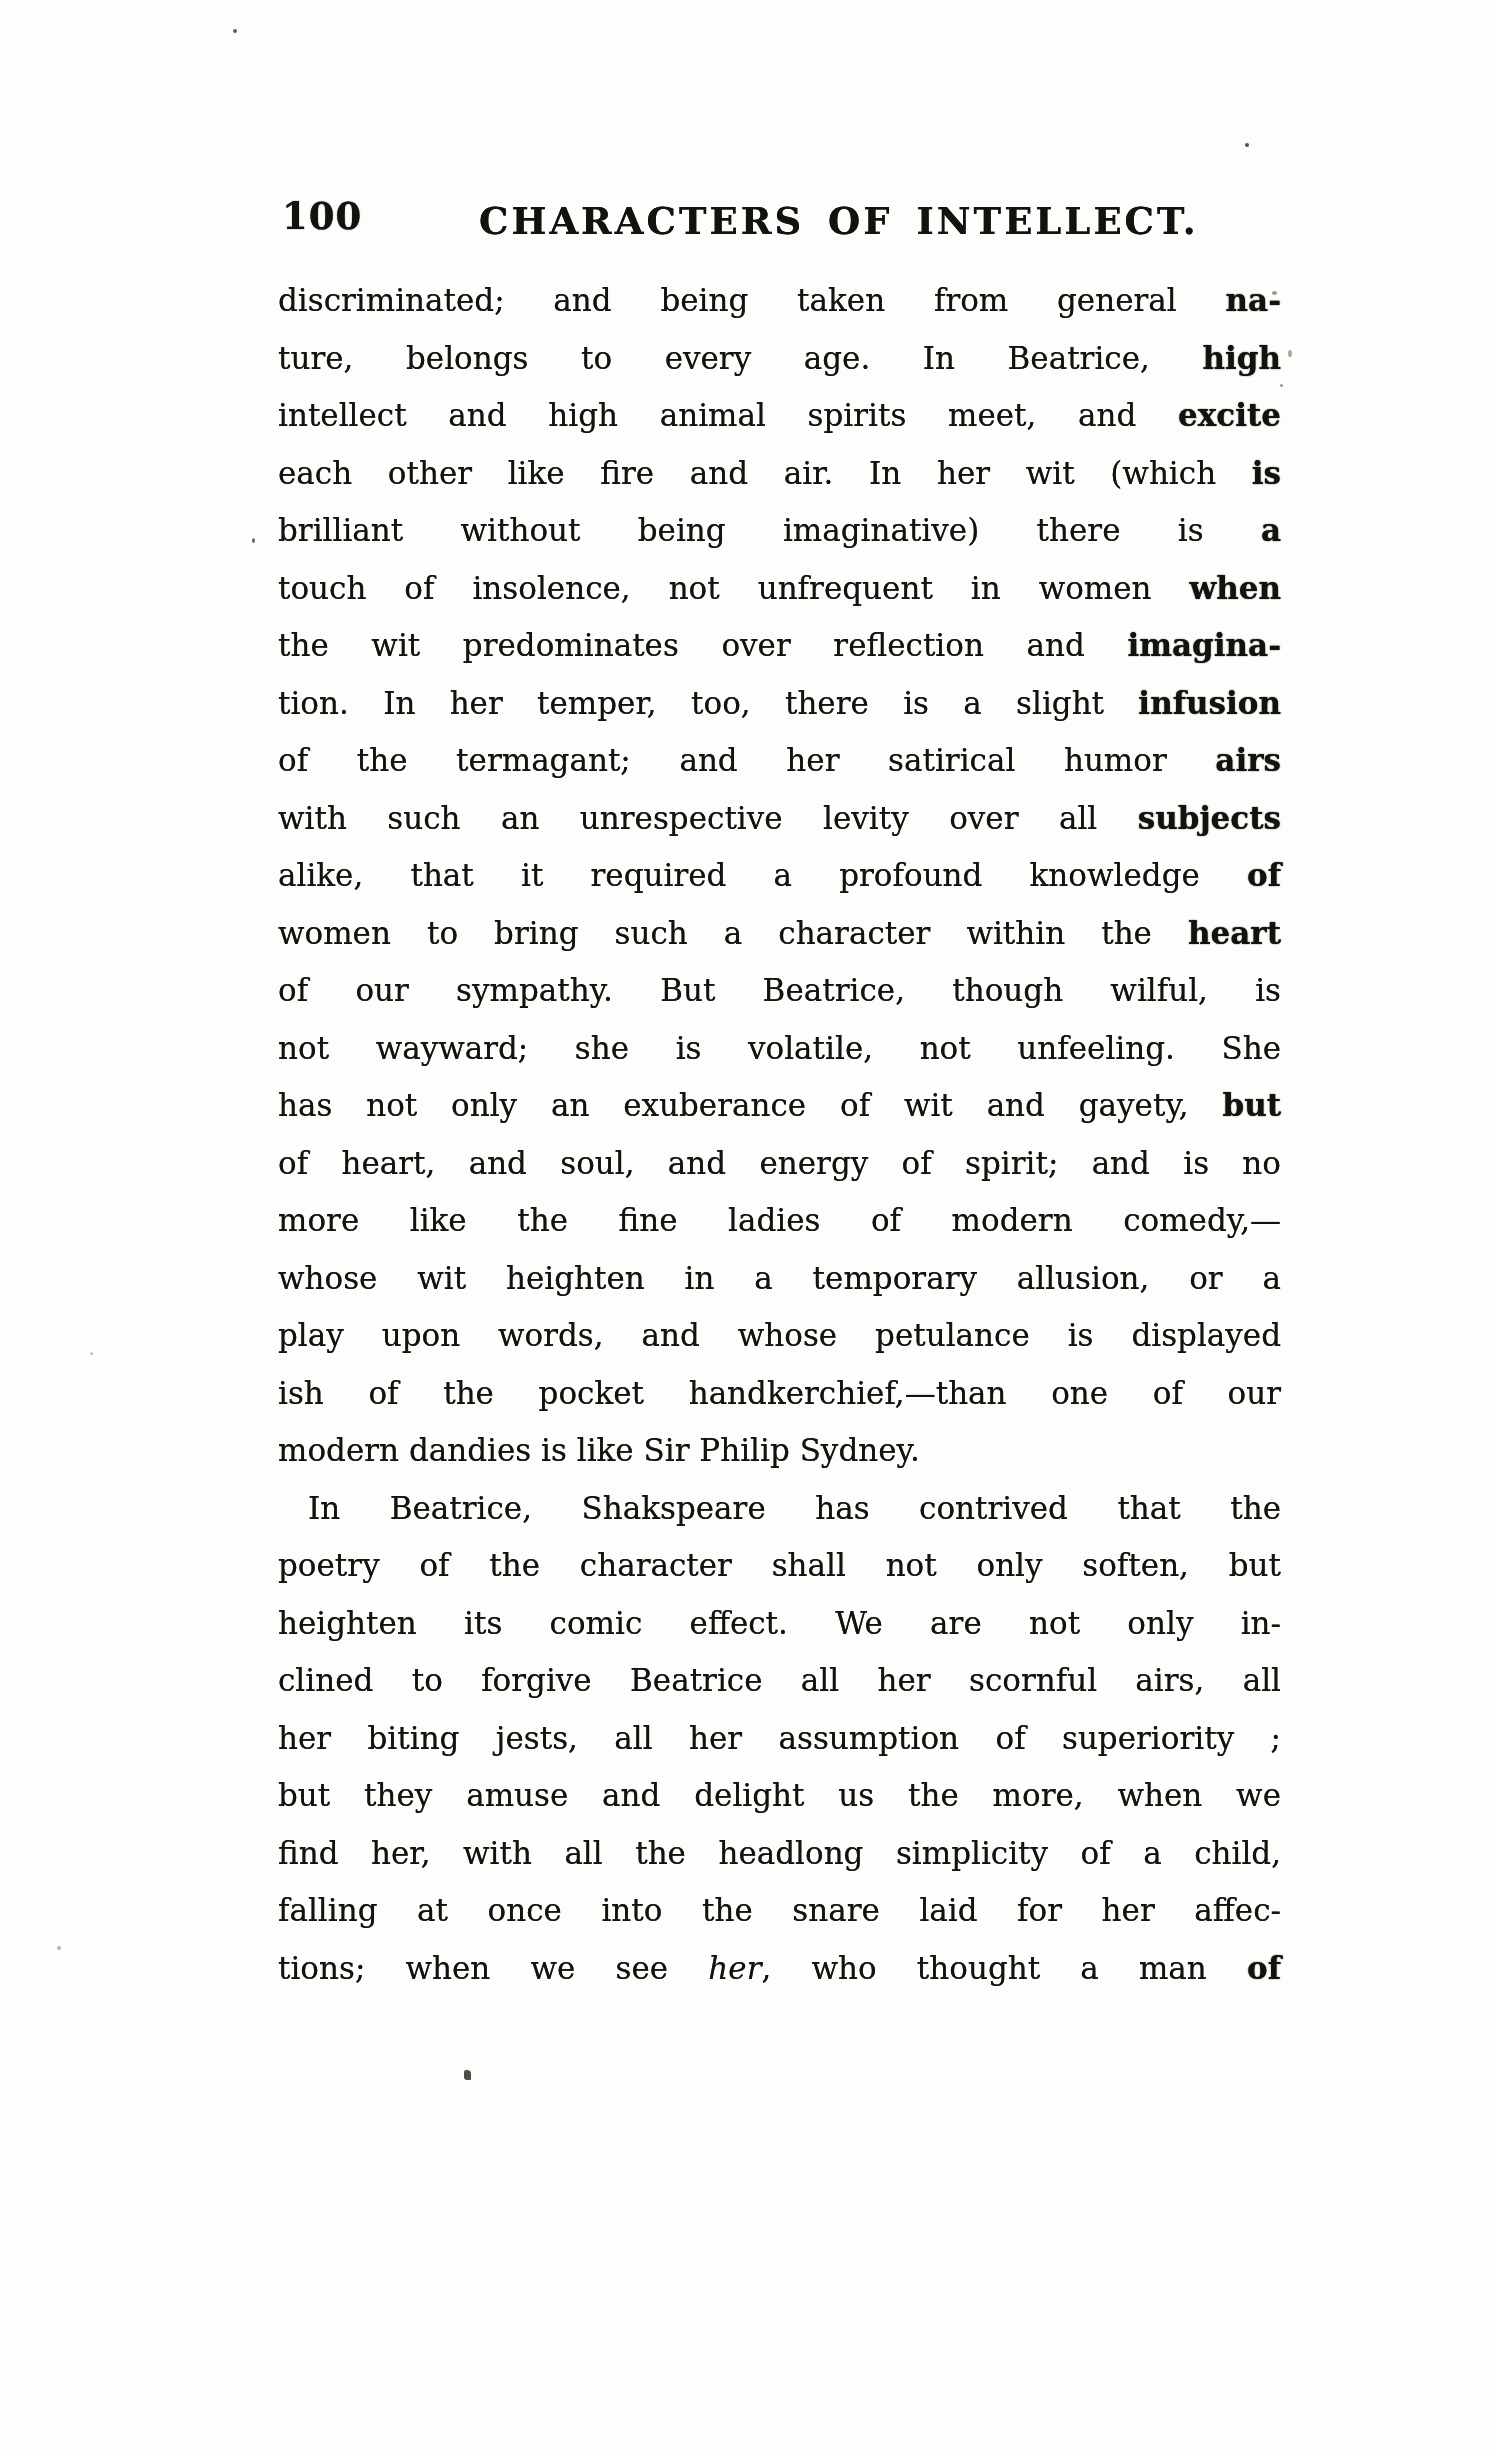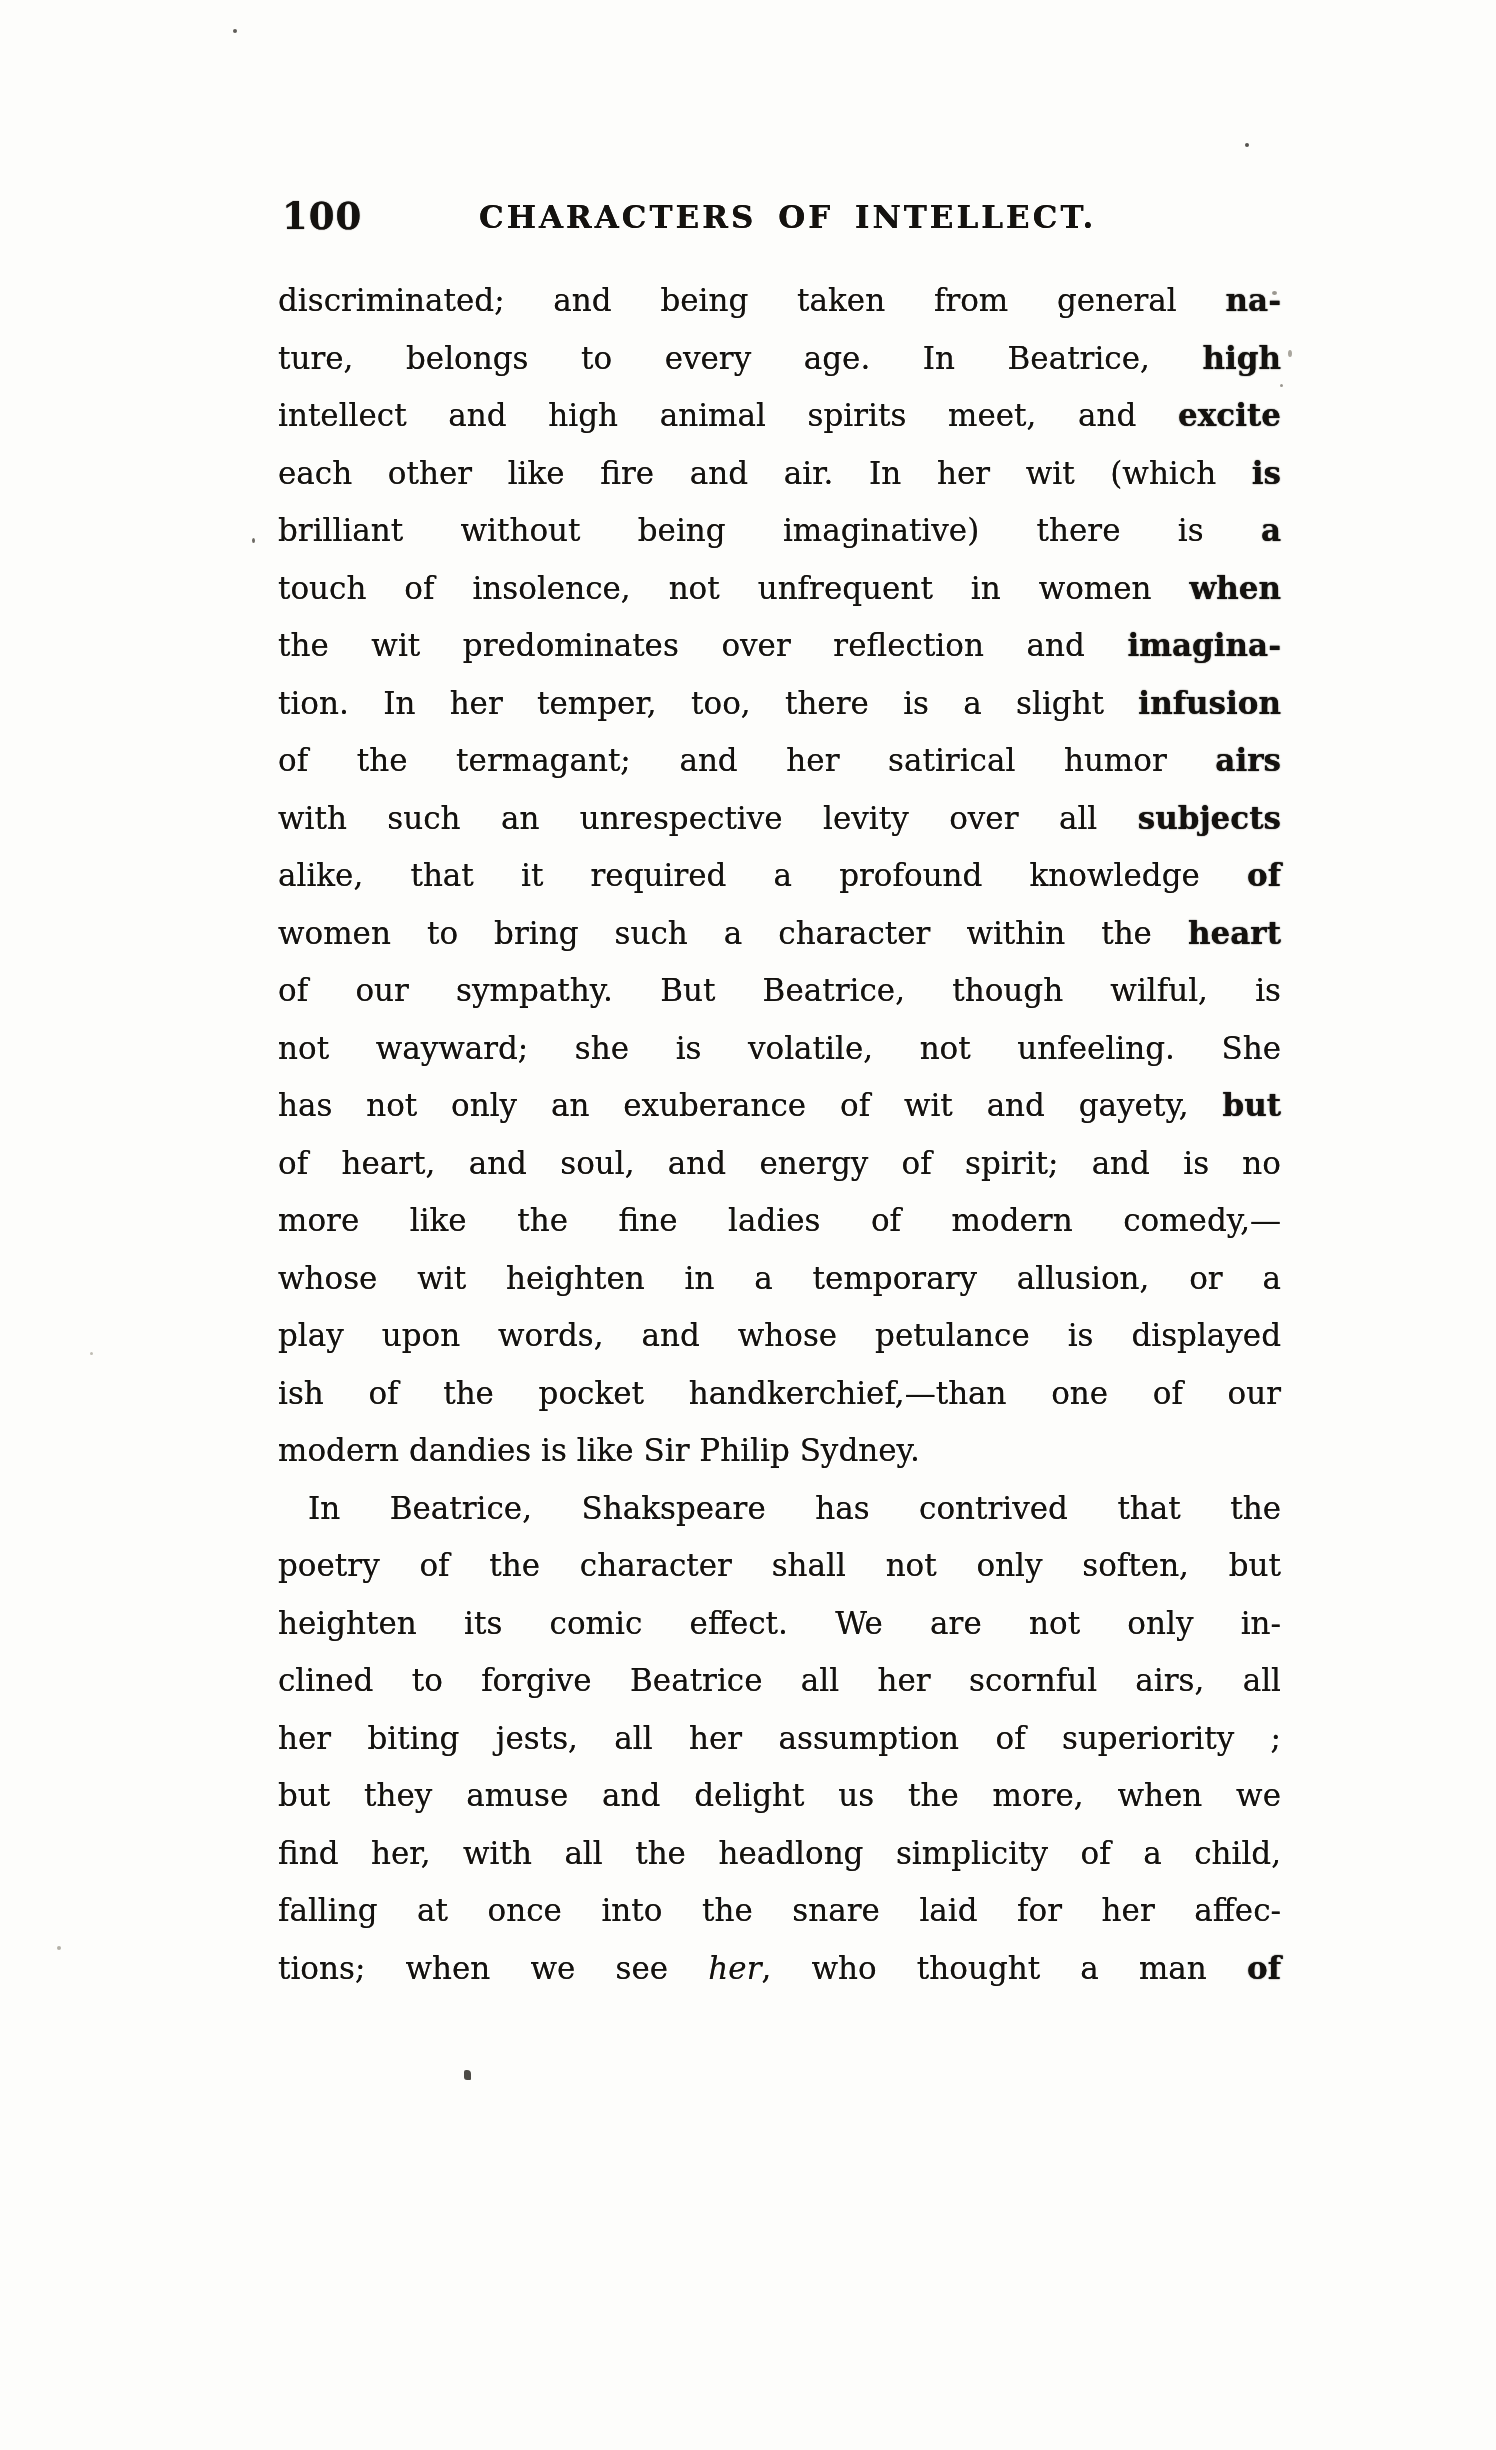--- a/index.html
+++ b/index.html
@@ -30,21 +30,21 @@
     top: 0;
     font-size: 37px;
     font-weight: bold;
     letter-spacing: 1px;
     text-shadow: 0 0 1px currentColor;
   }
   .runtitle {
     position: absolute;
     left: 479px;
     top: 5px;
-    font-size: 31px;
+    font-size: 37px;
     font-weight: 600;
     letter-spacing: 3px;
     word-spacing: 8px;
     white-space: nowrap;
     text-shadow: 0 0 0.5px currentColor;
   }
   
   .text-block {
     position: absolute;
     left: 278px;

